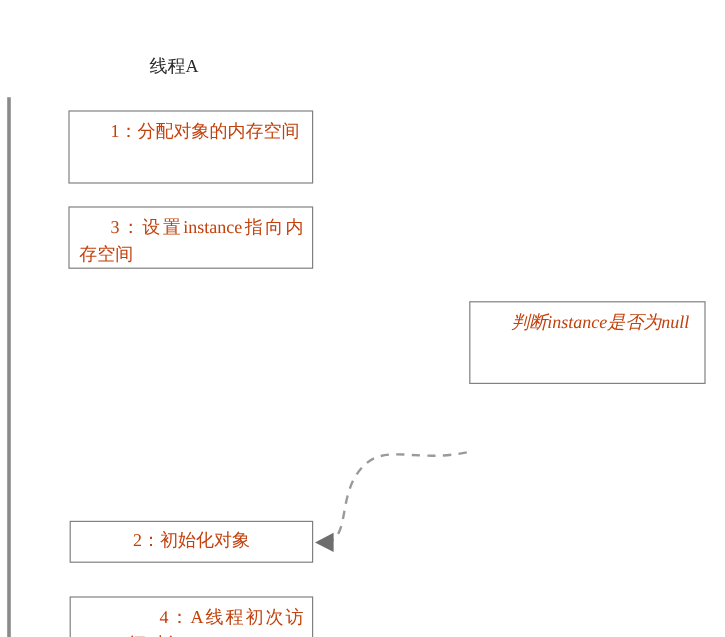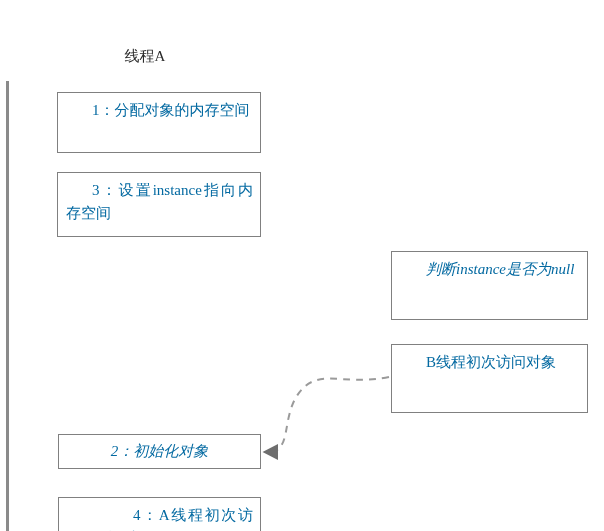--- a/index.html
+++ b/index.html
@@ -30,42 +30,42 @@
   #lane-a-header { left: 85px; top: 3px; width: 120px; }
   #lane-b-header { left: 420px; top: 3px; width: 120px; }
 
   .flow-box {
     position: absolute;
     box-sizing: border-box;
     border: 1px solid #808080;
     background: #ffffff;
     font-size: 15px;
     line-height: 23px;
-    color: #0369a1;
+    color: #c2410c;
     text-align: justify;
     text-justify: inter-character;
     text-indent: 26px;
     padding: 6px 7px 4px 8px;
     font-family: "Liberation Serif", "DejaVu Serif", serif;
     word-break: break-all;
     overflow: hidden;
   }
   .flow-box.single {
     text-indent: 0;
     text-align: center;
     display: flex;
     align-items: center;
     justify-content: center;
     padding: 0;
   }
 
   
   #box-alloc    { left: 57px;  top: 48px;  width: 204px; height: 61px; }
-  #box-setptr   { left: 57px;  top: 128px; width: 204px; height: 65px; }
-  #box-init     { left: 58px;  top: 390px; width: 203px; height: 35px; font-style: italic; }
+  #box-setptr   { left: 57px;  top: 128px; width: 204px; height: 52px; }
+  #box-init     { left: 58px;  top: 390px; width: 203px; height: 35px; }
   #box-a-access { left: 58px;  top: 453px; width: 203px; height: 68px; padding-left: 48px; }
 
   
   #box-checknull { left: 391px; top: 207px; width: 197px; height: 69px; font-style: italic; }
   #box-b-access  { left: 391px; top: 300px; width: 197px; height: 69px; }
 
   #timeline-arrow {
     position: absolute;
     left: 0;
     top: 0;
@@ -103,15 +103,14 @@
   <div class="flow-box" id="box-alloc">1：分配对象的内存空间</div>
 
   <div class="flow-box" id="box-setptr">3：设置instance指向内存空间</div>
 
   <div class="flow-box single" id="box-init">2：初始化对象</div>
 
   <div class="flow-box" id="box-a-access">4：A线程初次访问对象</div>
 
   <div class="flow-box" id="box-checknull">判断instance是否为null</div>
 
-  <div class="flow-box" id="box-b-access">B线程初次访问对象</div>
 
 </div>
 
 </body></html>

